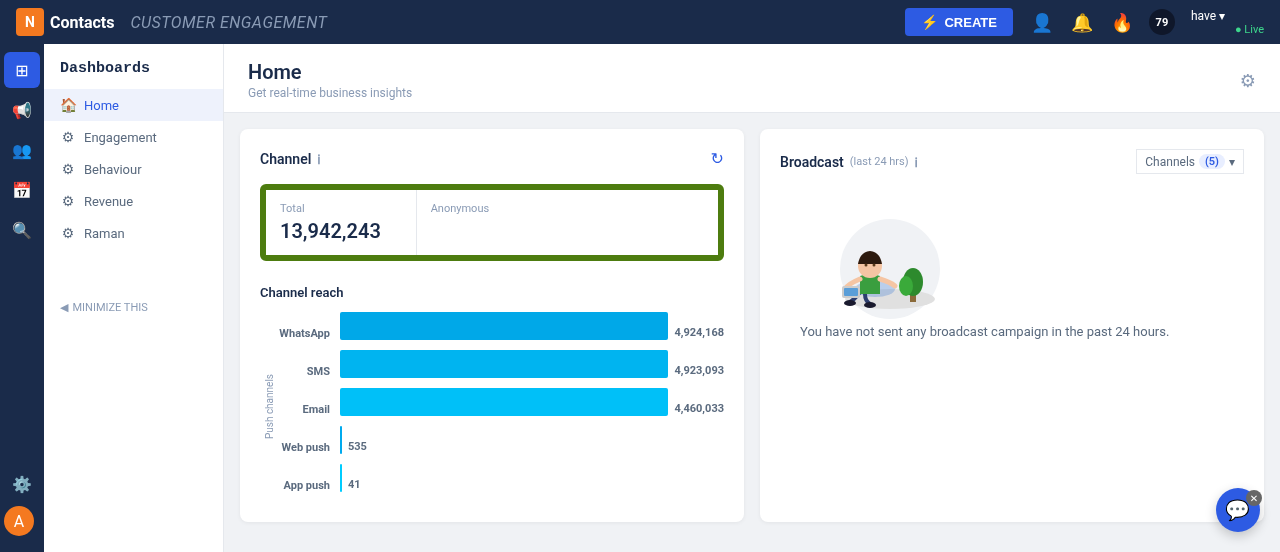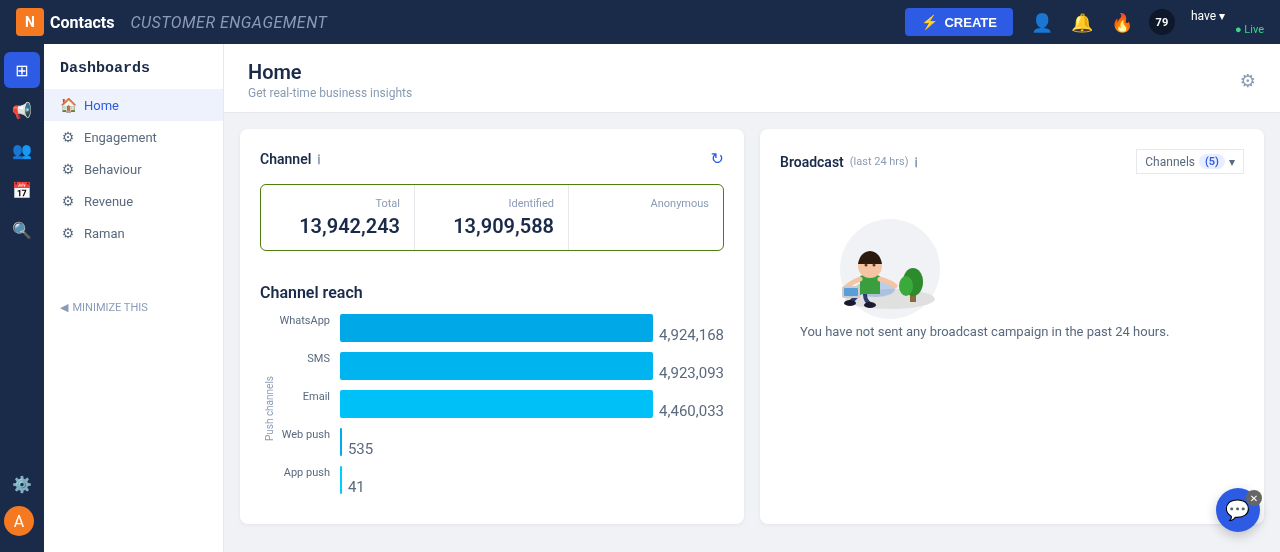--- a/index.html
+++ b/index.html
@@ -263,44 +263,43 @@
     .refresh-btn {
       color: #2d5be3;
       font-size: 16px;
       cursor: pointer;
     }
 
     
     .contacts-stats {
       display: grid;
       grid-template-columns: 1fr 1fr 1fr;
-      border: 1px solid #4d7c0f;
+      border: 6px solid #4d7c0f;
       border-radius: 6px;
-      margin-bottom: 32px;
-      text-align: right;
+      margin-bottom: 24px;
     }
     .stat-cell {
       padding: 12px 14px;
       border-right: 1px solid #e5e8ed;
     }
     .stat-cell:last-child { border-right: none; }
     .stat-label {
       font-size: 11px;
       color: #8a9bb5;
       margin-bottom: 4px;
     }
     .stat-value {
       font-size: 20px;
       font-weight: 600;
       color: #1a2b4a;
     }
 
     
     .channel-reach-title {
-      font-size: 16px;
+      font-size: 13px;
       font-weight: 600;
       color: #1a2b4a;
       margin-bottom: 12px;
     }
     .chart-area {
       display: flex;
       gap: 0;
     }
     .chart-y-label {
       writing-mode: vertical-rl;
@@ -310,22 +309,23 @@
       text-align: center;
       white-space: nowrap;
       padding-right: 4px;
       align-self: center;
     }
     .chart-bars {
       flex: 1;
     }
     .bar-row {
       display: flex;
-      align-items: flex-start;
+      align-items: flex-end;
       margin-bottom: 10px;
+      font-weight: bold;
     }
     .bar-label {
       width: 65px;
       font-size: 11px;
       color: #5a6a7e;
       text-align: right;
       padding-right: 10px;
       flex-shrink: 0;
     }
     .bar-container {
@@ -334,21 +334,21 @@
       display: flex;
       align-items: center;
       gap: 6px;
     }
     .bar-fill {
       height: 28px;
       border-radius: 2px;
       background: #00aaff;
     }
     .bar-value {
-      font-size: 15px;
+      font-size: 11px;
       color: #5a6a7e;
       white-space: nowrap;
       margin-top: 13px;
     }
 
     
     .broadcast-header {
       display: flex;
       align-items: center;
       justify-content: space-between;
@@ -518,24 +518,20 @@
             <span>Channel</span>
             <span class="info-icon">ℹ</span>
           </div>
           <div class="refresh-btn">↻</div>
         </div>
 
         <div class="contacts-stats">
           <div class="stat-cell">
             <div class="stat-label">Total</div>
             <div class="stat-value">13,942,243</div>
-          </div>
-          <div class="stat-cell">
-            <div class="stat-label">Identified</div>
-            <div class="stat-value">13,909,588</div>
           </div>
           <div class="stat-cell">
             <div class="stat-label">Anonymous</div>
           </div>
         </div>
 
         <div class="channel-reach-title">Channel reach</div>
 
         <div class="chart-area">
           <div class="chart-y-label">Push channels</div>

